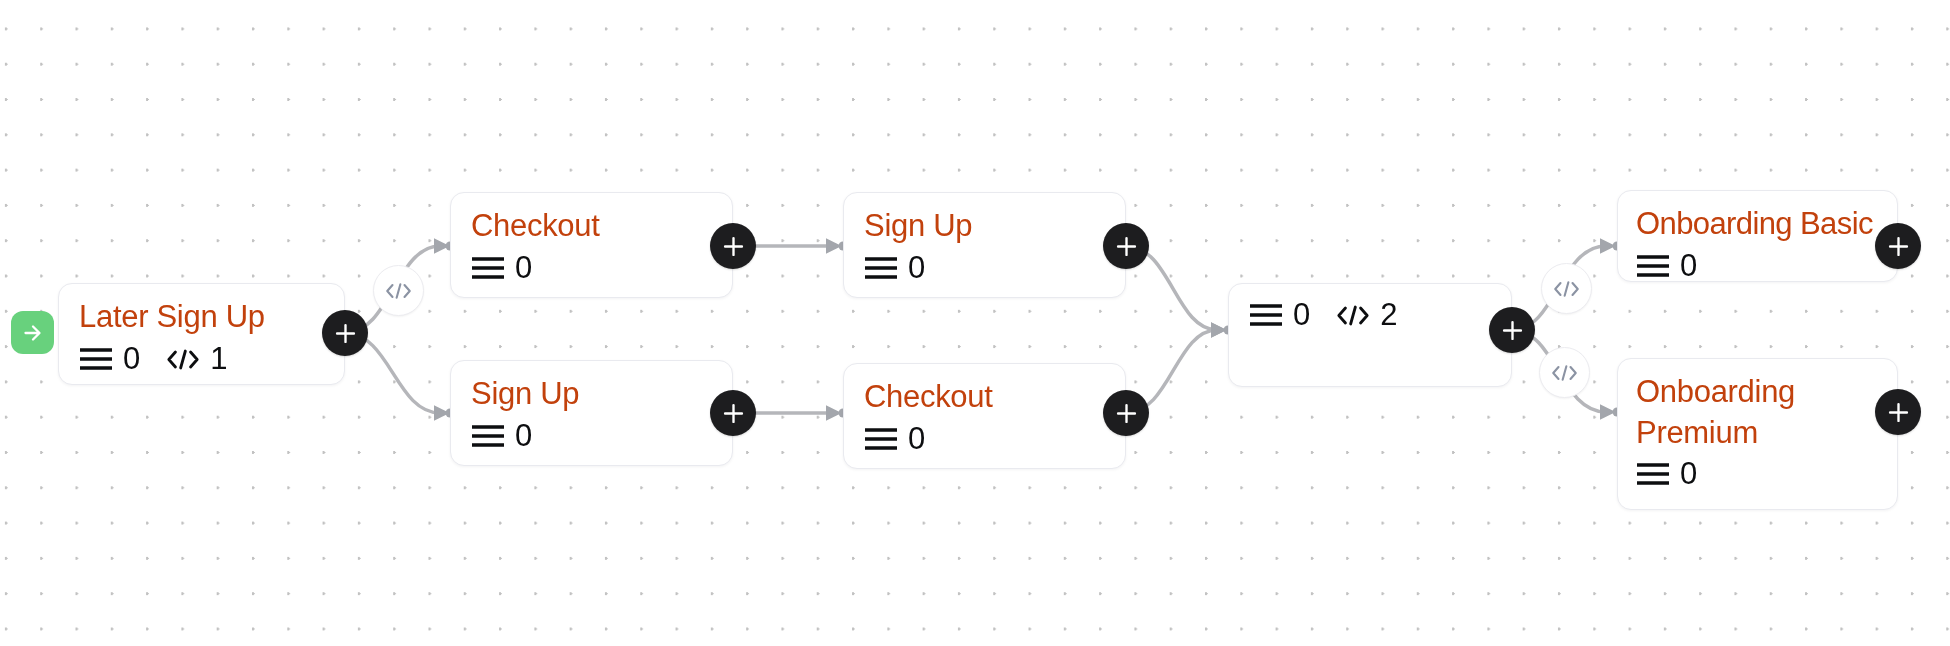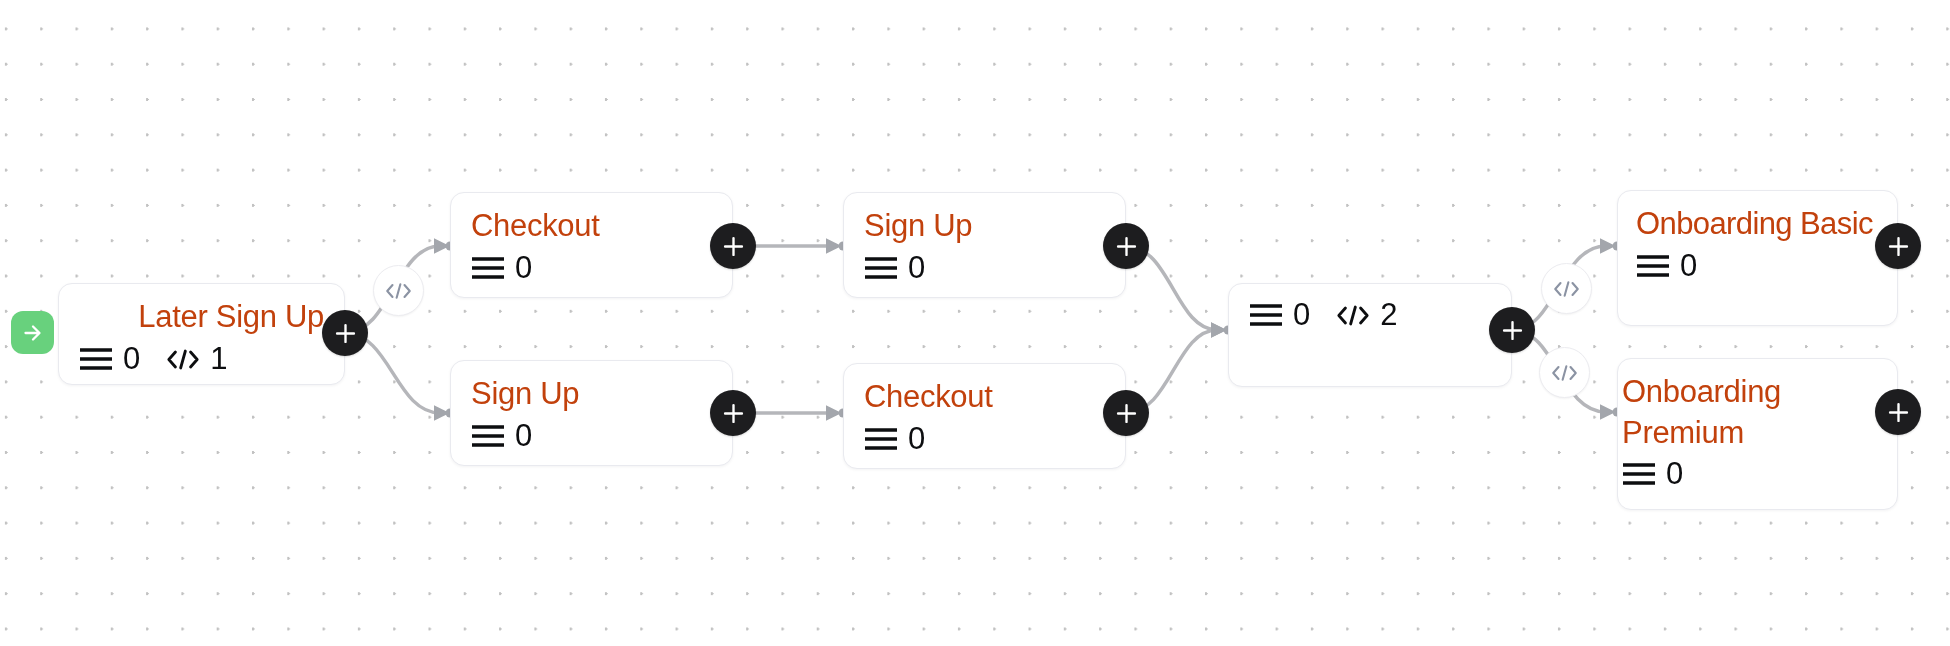--- a/index.html
+++ b/index.html
@@ -87,21 +87,21 @@
       <path d="M10 5 L3 13 L10 21 M26 5 L33 13 L26 21 M20.5 4 L15.5 22" stroke="#8b93a3" stroke-width="2.8" fill="none" stroke-linecap="round" stroke-linejoin="round"></path>
     </svg>
   </div>
 
   <div class="start-icon">
     <svg width="24" height="24" viewBox="0 0 24 24">
       <path d="M4.5 12 H18 M12 5.5 L18.5 12 L12 18.5" stroke="#fff" stroke-width="2.3" fill="none" stroke-linecap="round" stroke-linejoin="round"></path>
     </svg>
   </div>
 
-  <div class="node" style="left:58px;top:283px;width:287px;height:102px;text-align:right;">
+  <div class="node" style="left:58px;top:283px;width:287px;height:102px;">
     <div class="node-title">Later Sign Up</div>
     <div class="stats">
       <span class="stat">
         <svg width="34" height="24" viewBox="0 0 34 24">
           <path d="M1 3 H33 M1 12 H33 M1 21 H33" stroke="#0d0e10" stroke-width="3.4"></path>
         </svg>
         <span>0</span>
       </span>
       <span class="stat">
         <svg width="34" height="25" viewBox="0 0 36 26">
@@ -170,33 +170,33 @@
       </span>
       <span class="stat">
         <svg width="34" height="25" viewBox="0 0 36 26">
           <path d="M10 5 L3 13 L10 21 M26 5 L33 13 L26 21 M20.5 4 L15.5 22" stroke="#0d0e10" stroke-width="3" fill="none" stroke-linecap="round" stroke-linejoin="round"></path>
         </svg>
         <span>2</span>
       </span>
     </div>
   </div>
 
-  <div class="node" style="left:1617px;top:190px;width:281px;height:136px;padding-left:18px;">
+  <div class="node" style="left:1617px;top:190px;width:281px;height:92px;padding-left:18px;">
     <div class="node-title" style="letter-spacing:-0.6px;">Onboarding Basic</div>
     <div class="stats">
       <span class="stat">
         <svg width="34" height="24" viewBox="0 0 34 24">
           <path d="M1 3 H33 M1 12 H33 M1 21 H33" stroke="#0d0e10" stroke-width="3.4"></path>
         </svg>
         <span>0</span>
       </span>
     </div>
   </div>
 
-  <div class="node wrap" style="left:1617px;top:358px;width:281px;height:152px;padding-left:4px;">
+  <div class="node wrap" style="left:1617px;top:358px;width:281px;height:152px;padding-left:18px;">
     <div class="node-title">Onboarding Premium</div>
     <div class="stats">
       <span class="stat">
         <svg width="34" height="24" viewBox="0 0 34 24">
           <path d="M1 3 H33 M1 12 H33 M1 21 H33" stroke="#0d0e10" stroke-width="3.4"></path>
         </svg>
         <span>0</span>
       </span>
     </div>
   </div>

